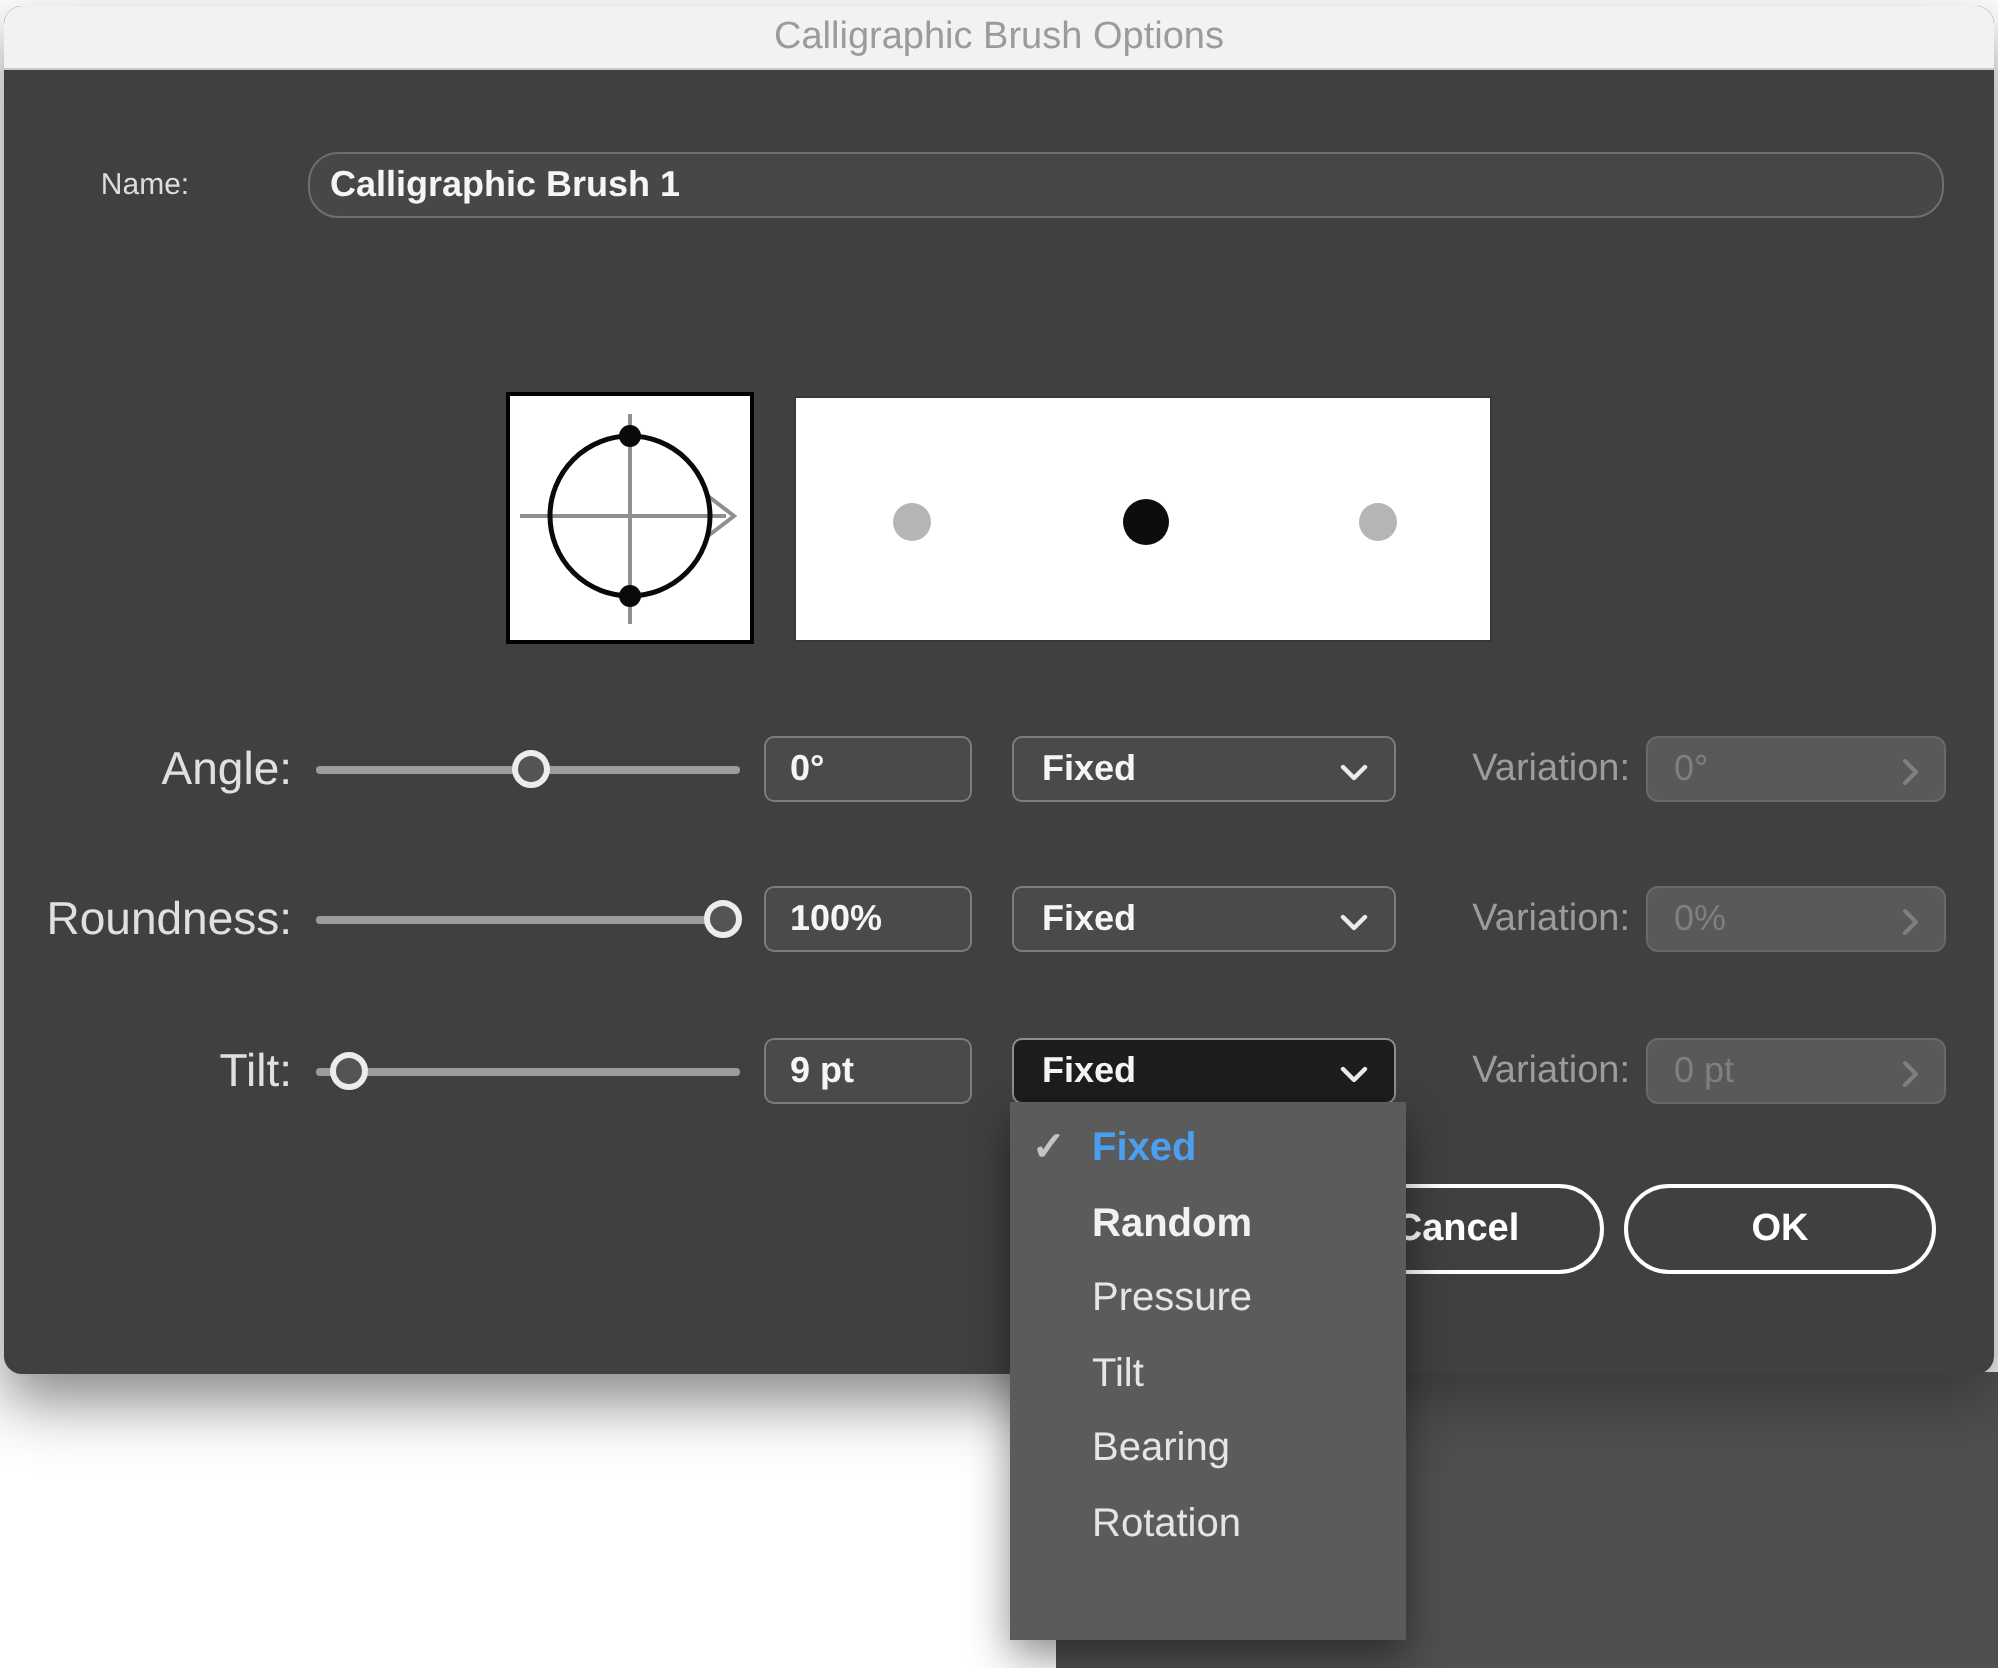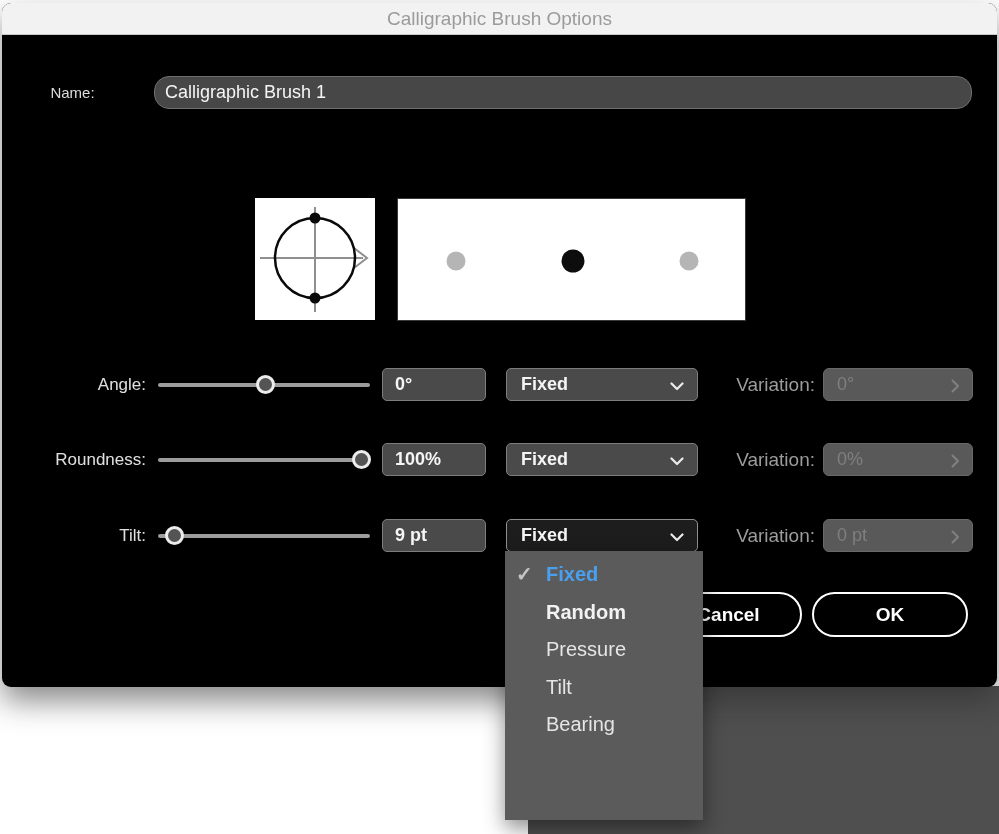--- a/index.html
+++ b/index.html
@@ -10,56 +10,56 @@
     -webkit-font-smoothing:antialiased;
   }
   
   .bg-right-panel{
     position:absolute;left:528px;top:686px;width:471px;height:148px;
     background:#4f4f4f;
   }
   
   .dialog{
     position:absolute;left:2px;top:3px;width:995px;height:684px;
-    background:#000000;border-radius:9px;
+    background:#404040;border-radius:9px;
     box-shadow:0 14px 30px rgba(40,40,40,0.55);
   }
   .titlebar{
     position:absolute;left:0;top:0;width:100%;height:31px;
     background:#f2f2f2;border-radius:9px 9px 0 0;
     border-bottom:1px solid #c9c9c9;
     display:flex;align-items:center;justify-content:center;
   }
   .titlebar-text{font-size:19px;color:#9b9b9b;}
   
   .name-label{
     position:absolute;left:0;top:73px;width:141px;height:33px;
     line-height:33px;text-align:center;font-size:15px;color:#dcdcdc;
   }
   .name-input{
     position:absolute;left:152px;top:73px;width:818px;height:33px;
     box-sizing:border-box;background:#474747;border:1px solid #6f6f6f;
-    border-radius:15px;color:#f5f5f5;font-size:18px;font-weight:400;
+    border-radius:15px;color:#f5f5f5;font-size:18px;font-weight:700;
     line-height:31px;padding-left:10px;white-space:nowrap;overflow:hidden;
   }
   
   .tip-diagram{
     position:absolute;left:251px;top:193px;width:120px;height:122px;
     background:#ffffff;border:2px solid #000;
   }
   .preview-strip{
     position:absolute;left:395px;top:195px;width:347px;height:121px;
     background:#ffffff;border:1.5px solid #383838;
   }
   
   .param-row{position:absolute;left:0;width:995px;height:33px;}
   .row-angle{top:365px;} .row-roundness{top:440px;} .row-size{top:516px;}
   .row-label{
     position:absolute;left:0;top:0;width:144px;height:33px;line-height:33px;
-    text-align:right;font-size:17px;color:#e0e0e0;
+    text-align:right;font-size:23px;color:#e0e0e0;
   }
   .slider{position:absolute;left:156px;top:0;width:212px;height:33px;}
   .slider-track{
     position:absolute;left:0;top:14.5px;width:100%;height:4px;
     background:#9c9c9c;border-radius:2px;
   }
   .slider-thumb{
     position:absolute;top:7px;width:19px;height:19px;border-radius:50%;
     box-sizing:border-box;border:3.5px solid #ececec;background:#545454;
   }
@@ -235,13 +235,16 @@
   </div>
   <div class="menu-item disabled">
     <span>Pressure</span>
   </div>
   <div class="menu-item disabled">
     <span>Tilt</span>
   </div>
   <div class="menu-item disabled">
     <span>Bearing</span>
   </div>
+  <div class="menu-item disabled">
+    <span>Rotation</span>
+  </div>
 </div>
 
 </body></html>

